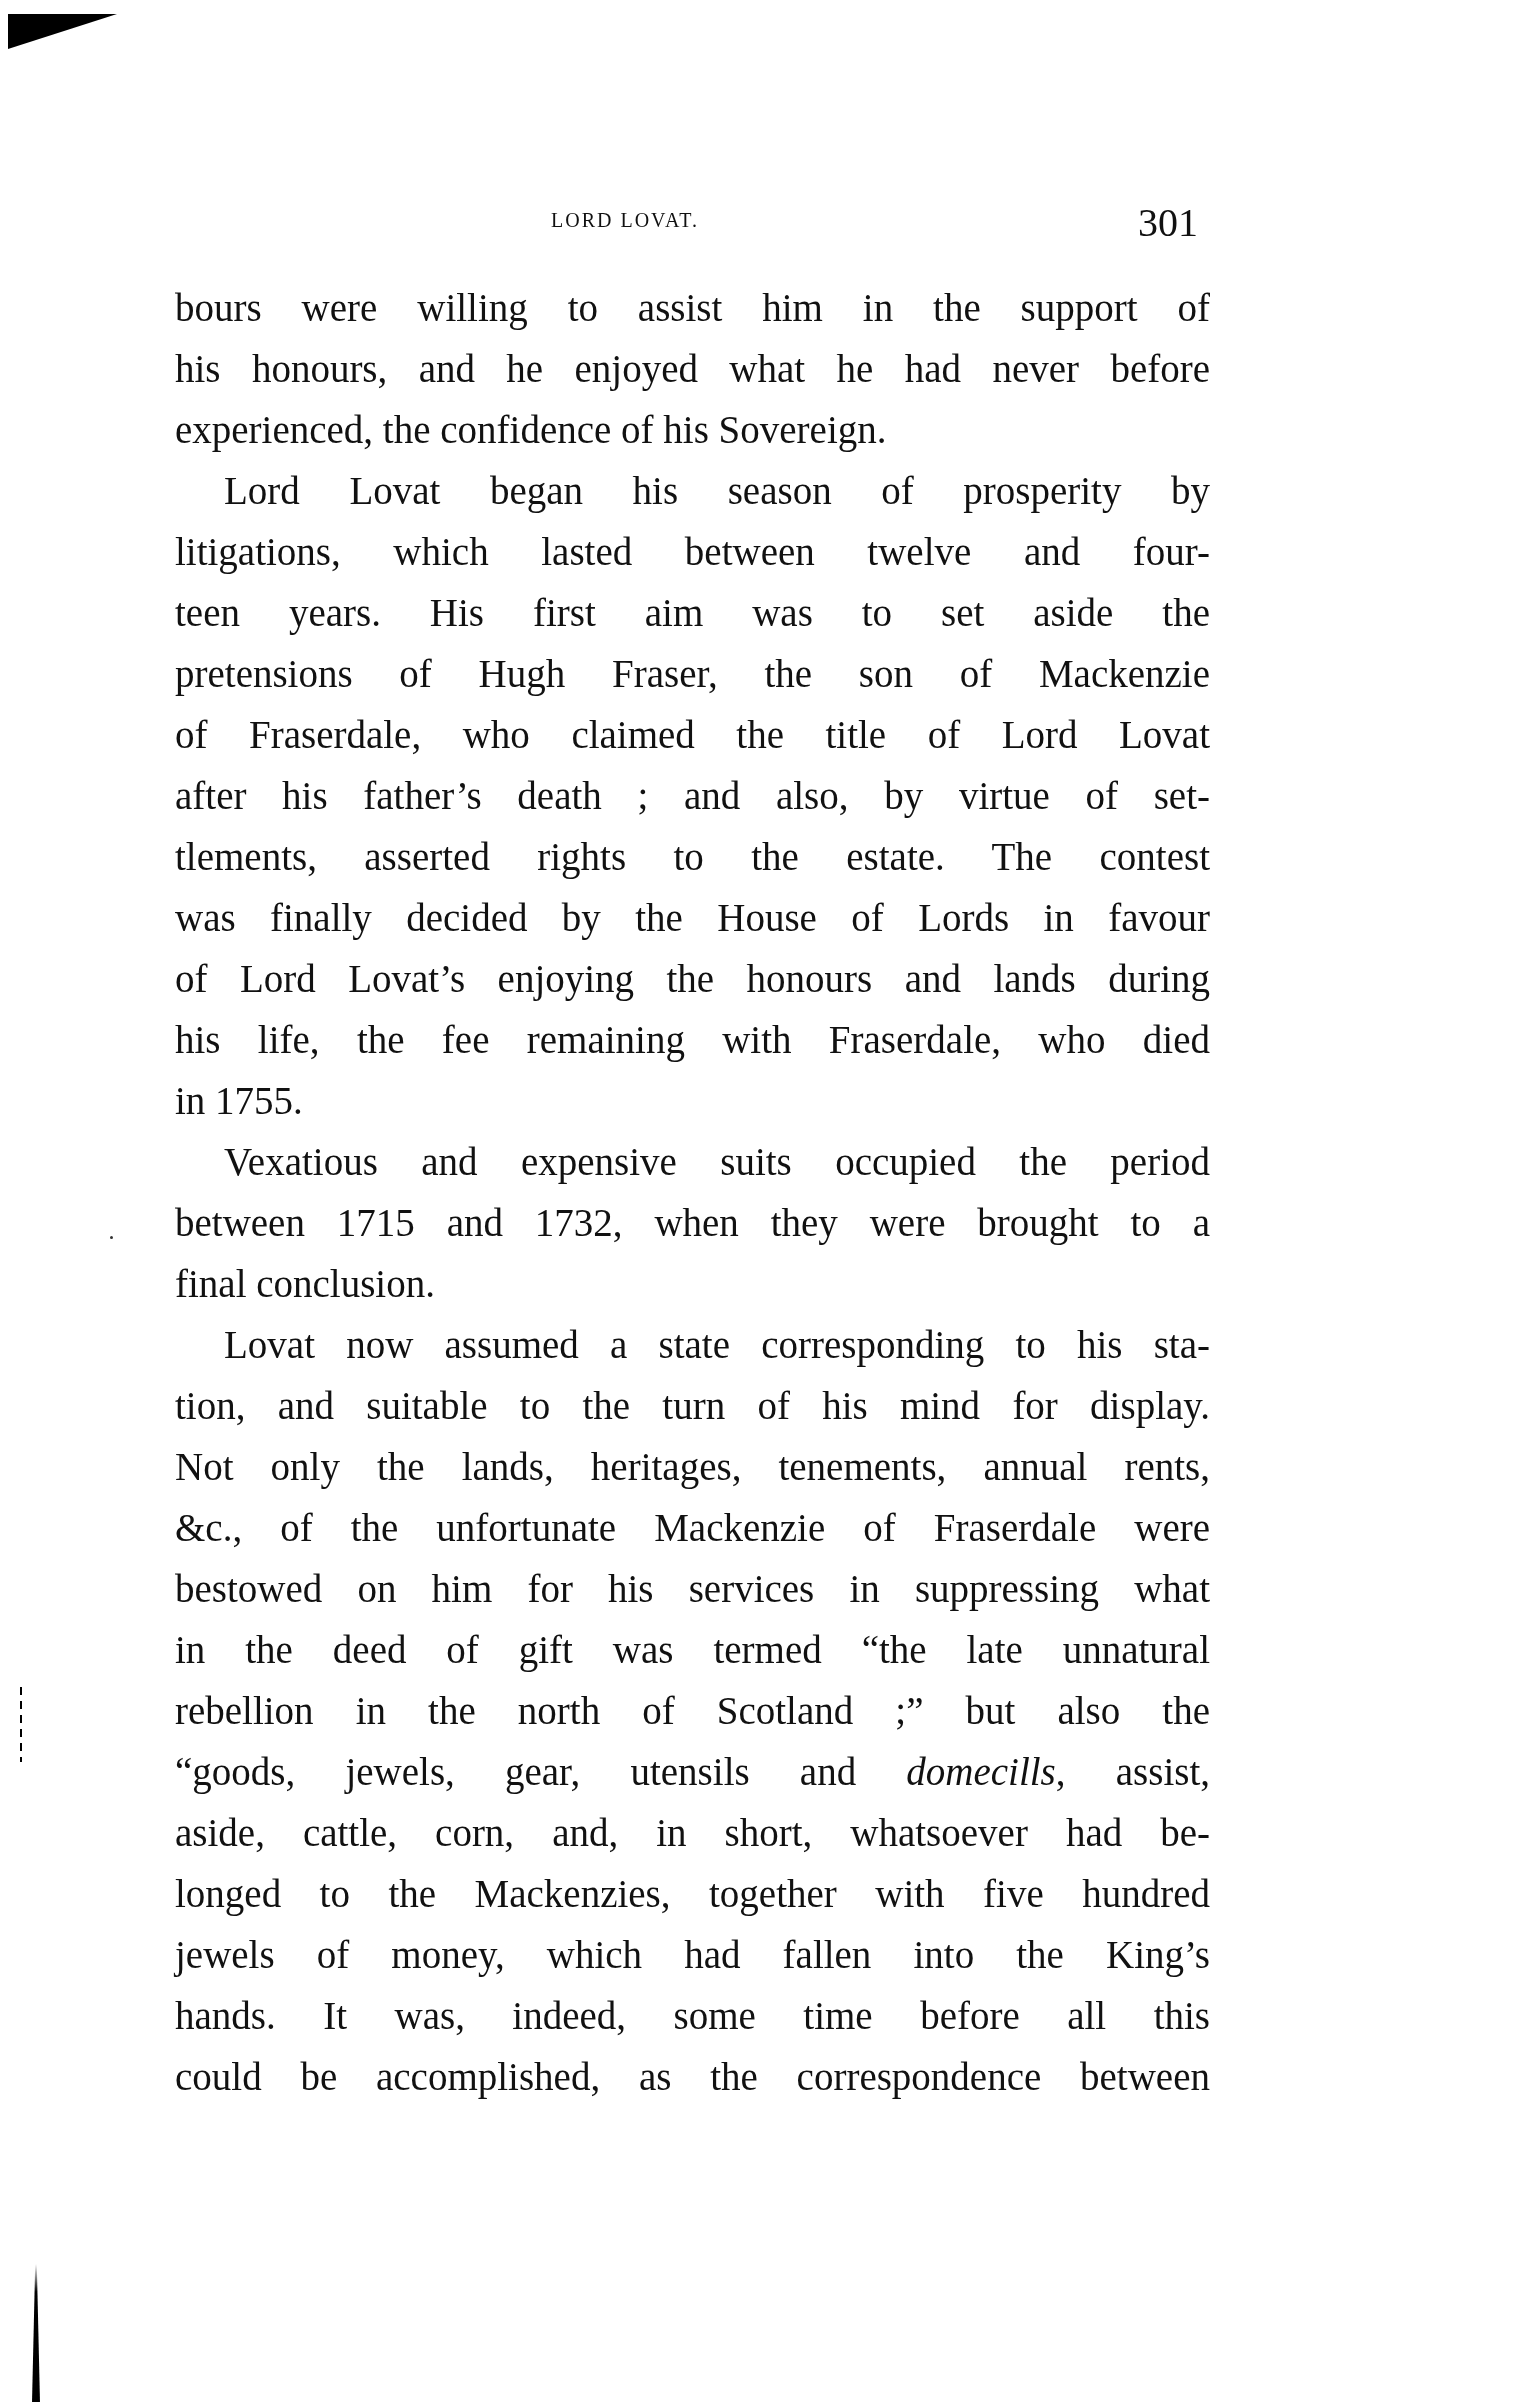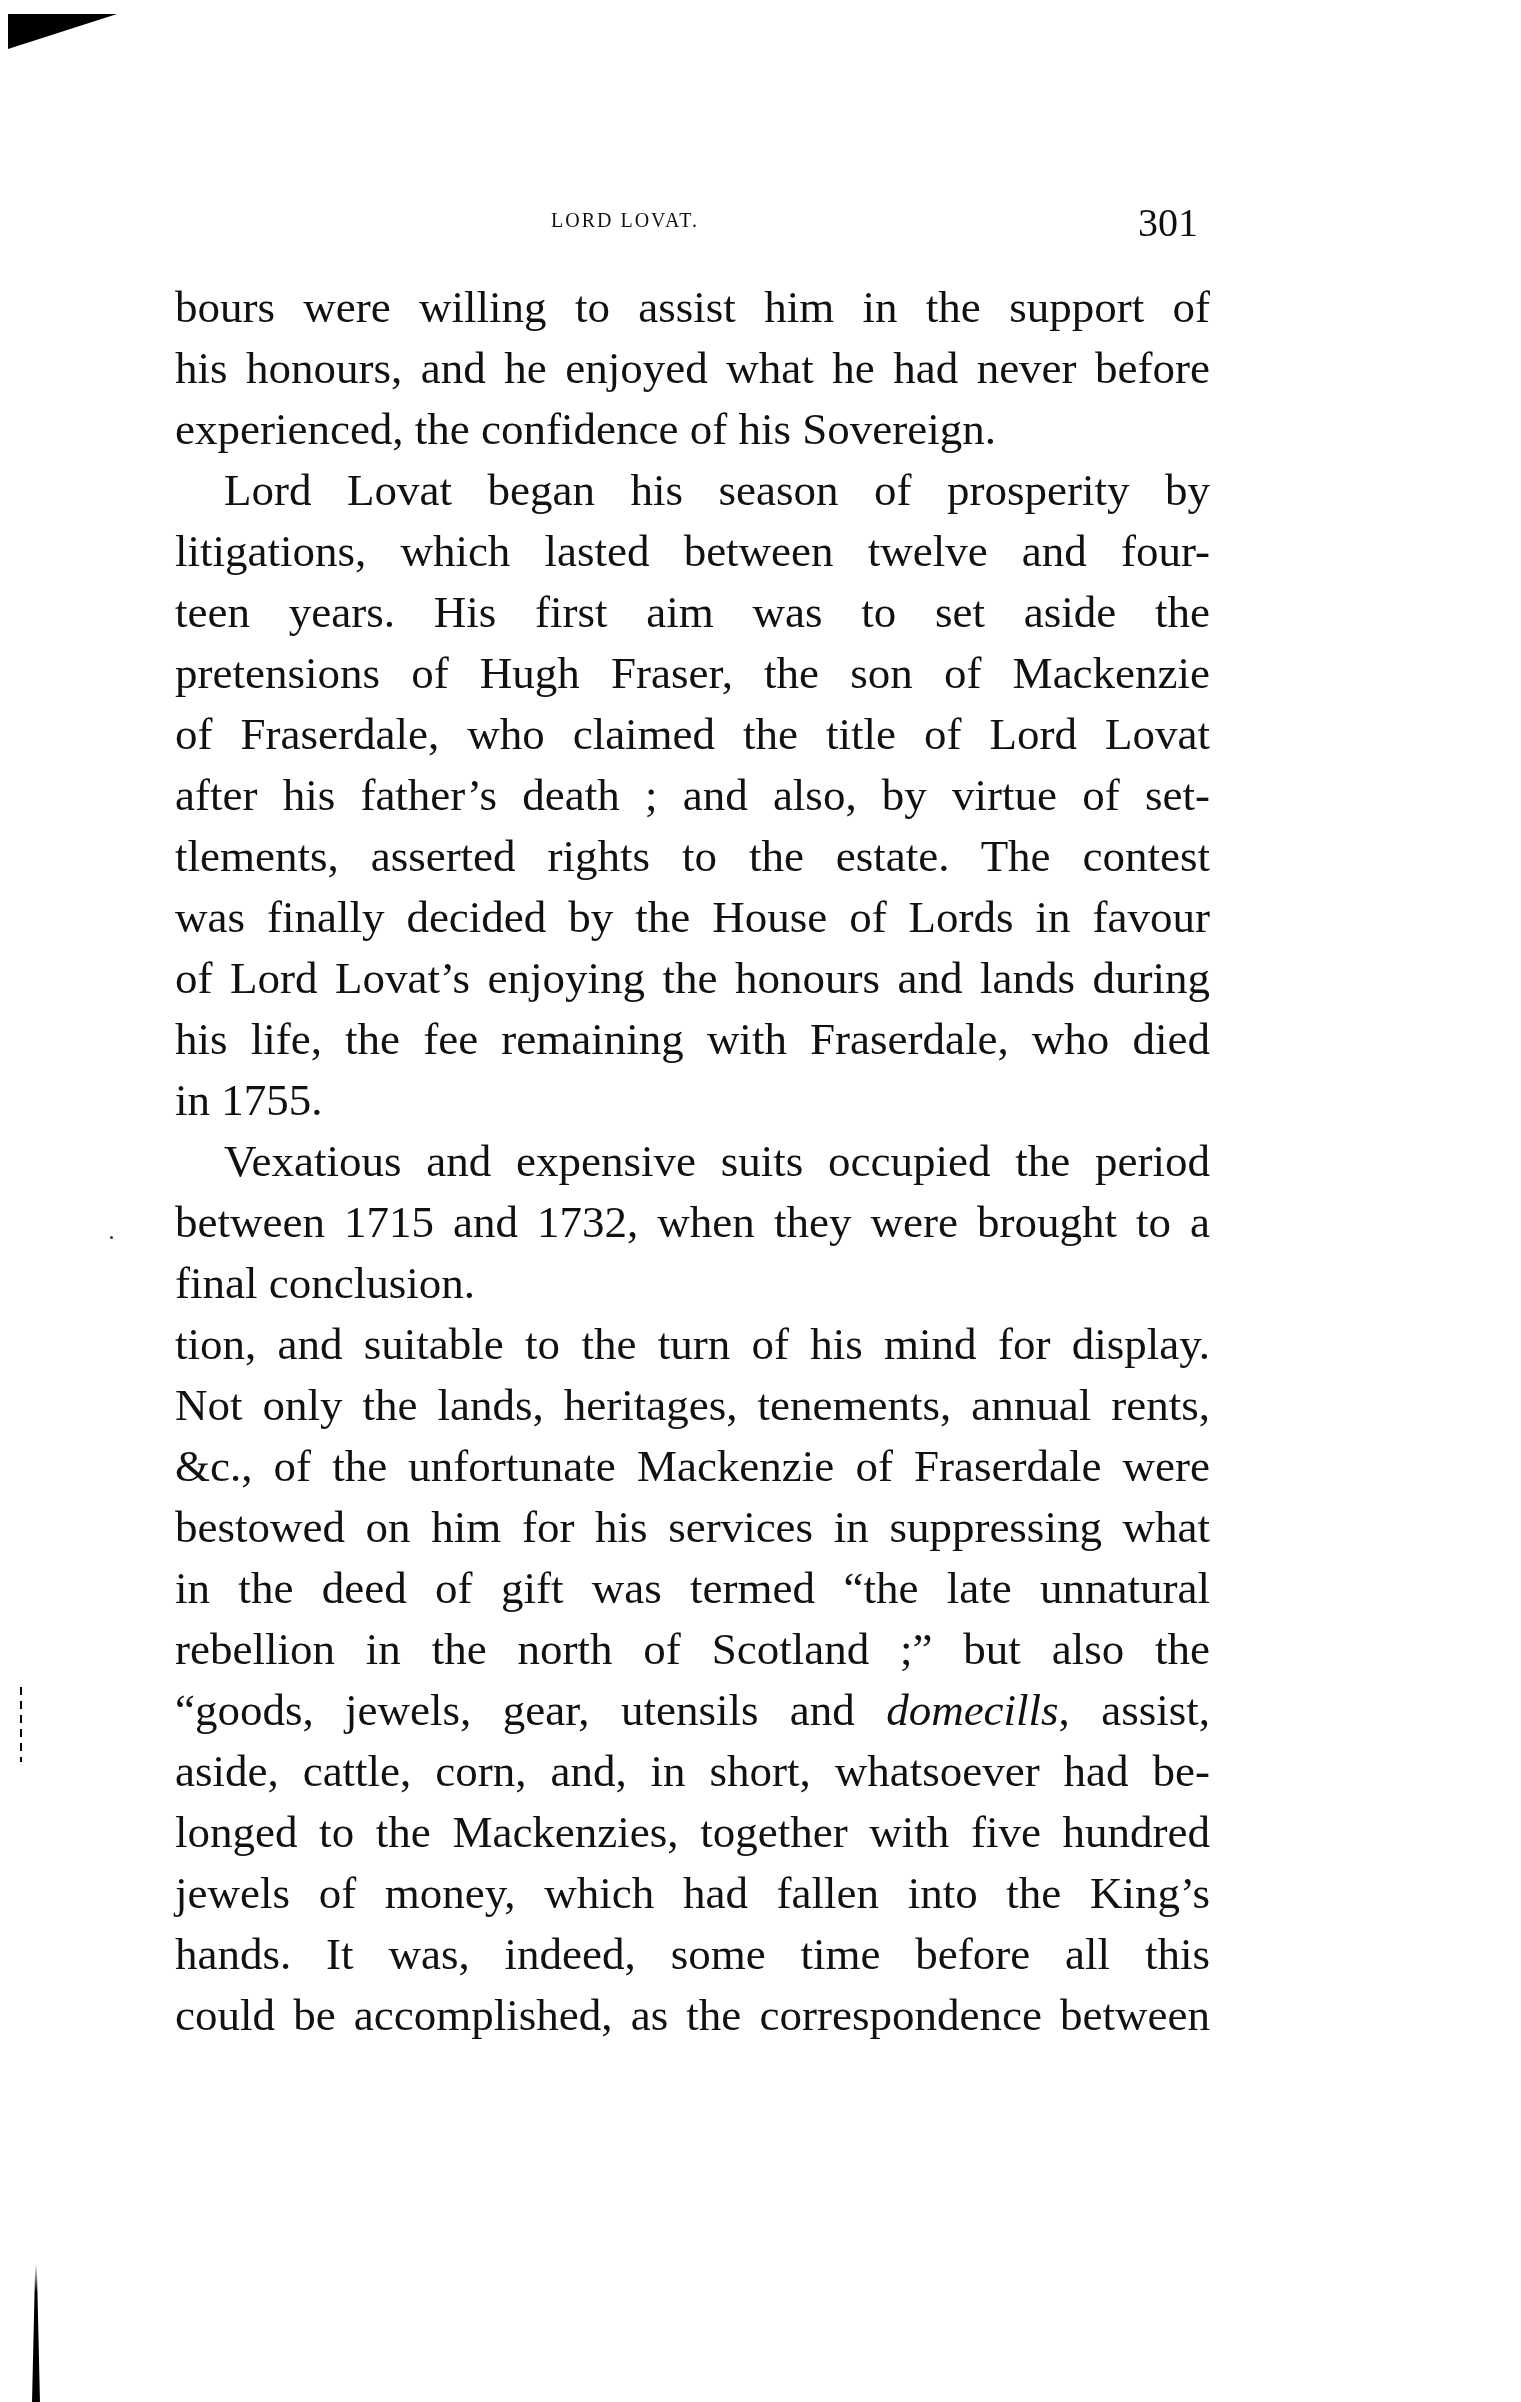--- a/index.html
+++ b/index.html
@@ -73,21 +73,21 @@
     .text-block {
       position: absolute;
       top: 277px;
       left: 175px;
       width: 1035px;
     }
     .line {
       display: block;
       height: 61px;
       line-height: 61px;
-      font-size: 45px;
+      font-size: 39px;
       text-align: justify;
       text-align-last: justify;
       white-space: nowrap;
     }
     .line.last {
       text-align-last: left;
     }
     .line.indent {
       padding-left: 49px;
     }
@@ -120,20 +120,21 @@
   <span class="line">of Fraserdale, who claimed the title of Lord Lovat</span>
   <span class="line">after his father’s death ; and also, by virtue of set-</span>
   <span class="line">tlements, asserted rights to the estate.  The contest</span>
   <span class="line">was finally decided by the House of Lords in favour</span>
   <span class="line">of Lord Lovat’s enjoying the honours and lands during</span>
   <span class="line">his life, the fee remaining with Fraserdale, who died</span>
   <span class="line last">in 1755.</span>
   <span class="line indent">Vexatious and expensive suits occupied the period</span>
   <span class="line">between 1715 and 1732, when they were brought to a</span>
   <span class="line last">final conclusion.</span>
+  <span class="line indent">Lovat now assumed a state corresponding to his sta-</span>
   <span class="line">tion, and suitable to the turn of his mind for display.</span>
   <span class="line">Not only the lands, heritages, tenements, annual rents,</span>
   <span class="line">&amp;c., of the unfortunate Mackenzie of Fraserdale were</span>
   <span class="line">bestowed on him for his services in suppressing what</span>
   <span class="line">in the deed of gift was termed “the late unnatural</span>
   <span class="line">rebellion in the north of Scotland ;” but also the</span>
   <span class="line"><span>“goods, jewels, gear, utensils and </span><span class="it">domecills</span><span>, assist,</span></span>
   <span class="line">aside, cattle, corn, and, in short, whatsoever had be-</span>
   <span class="line">longed to the Mackenzies, together with five hundred</span>
   <span class="line">jewels of money, which had fallen into the King’s</span>

